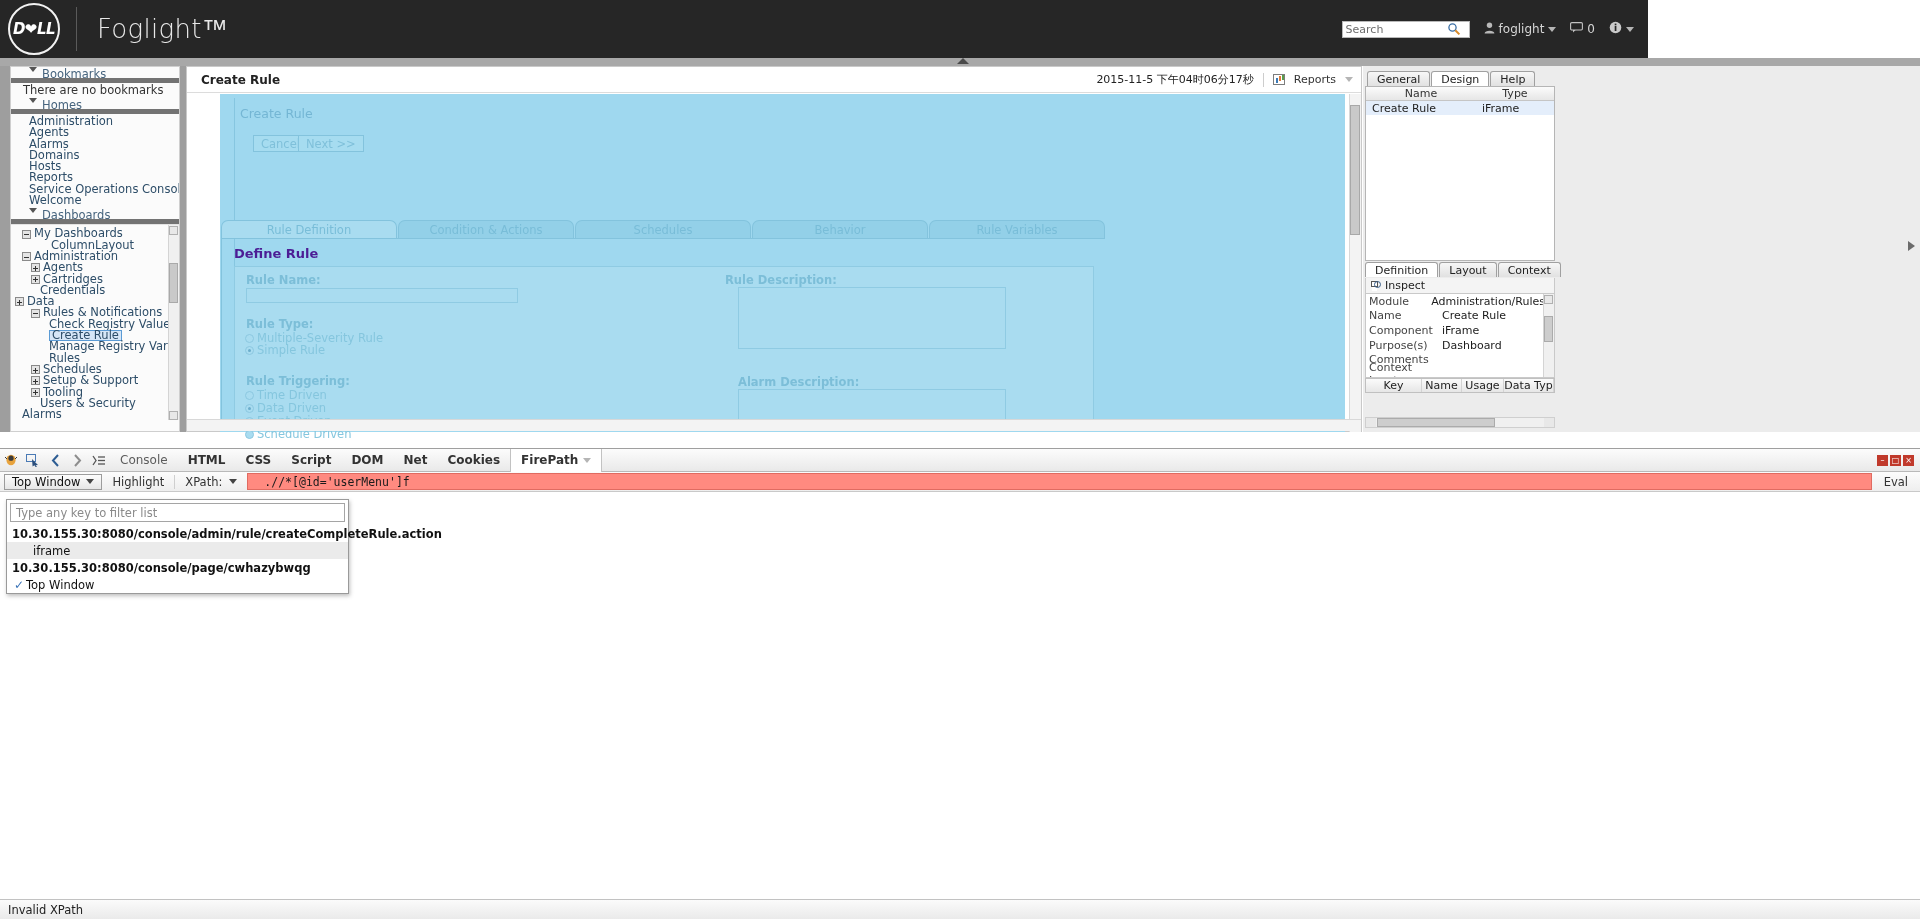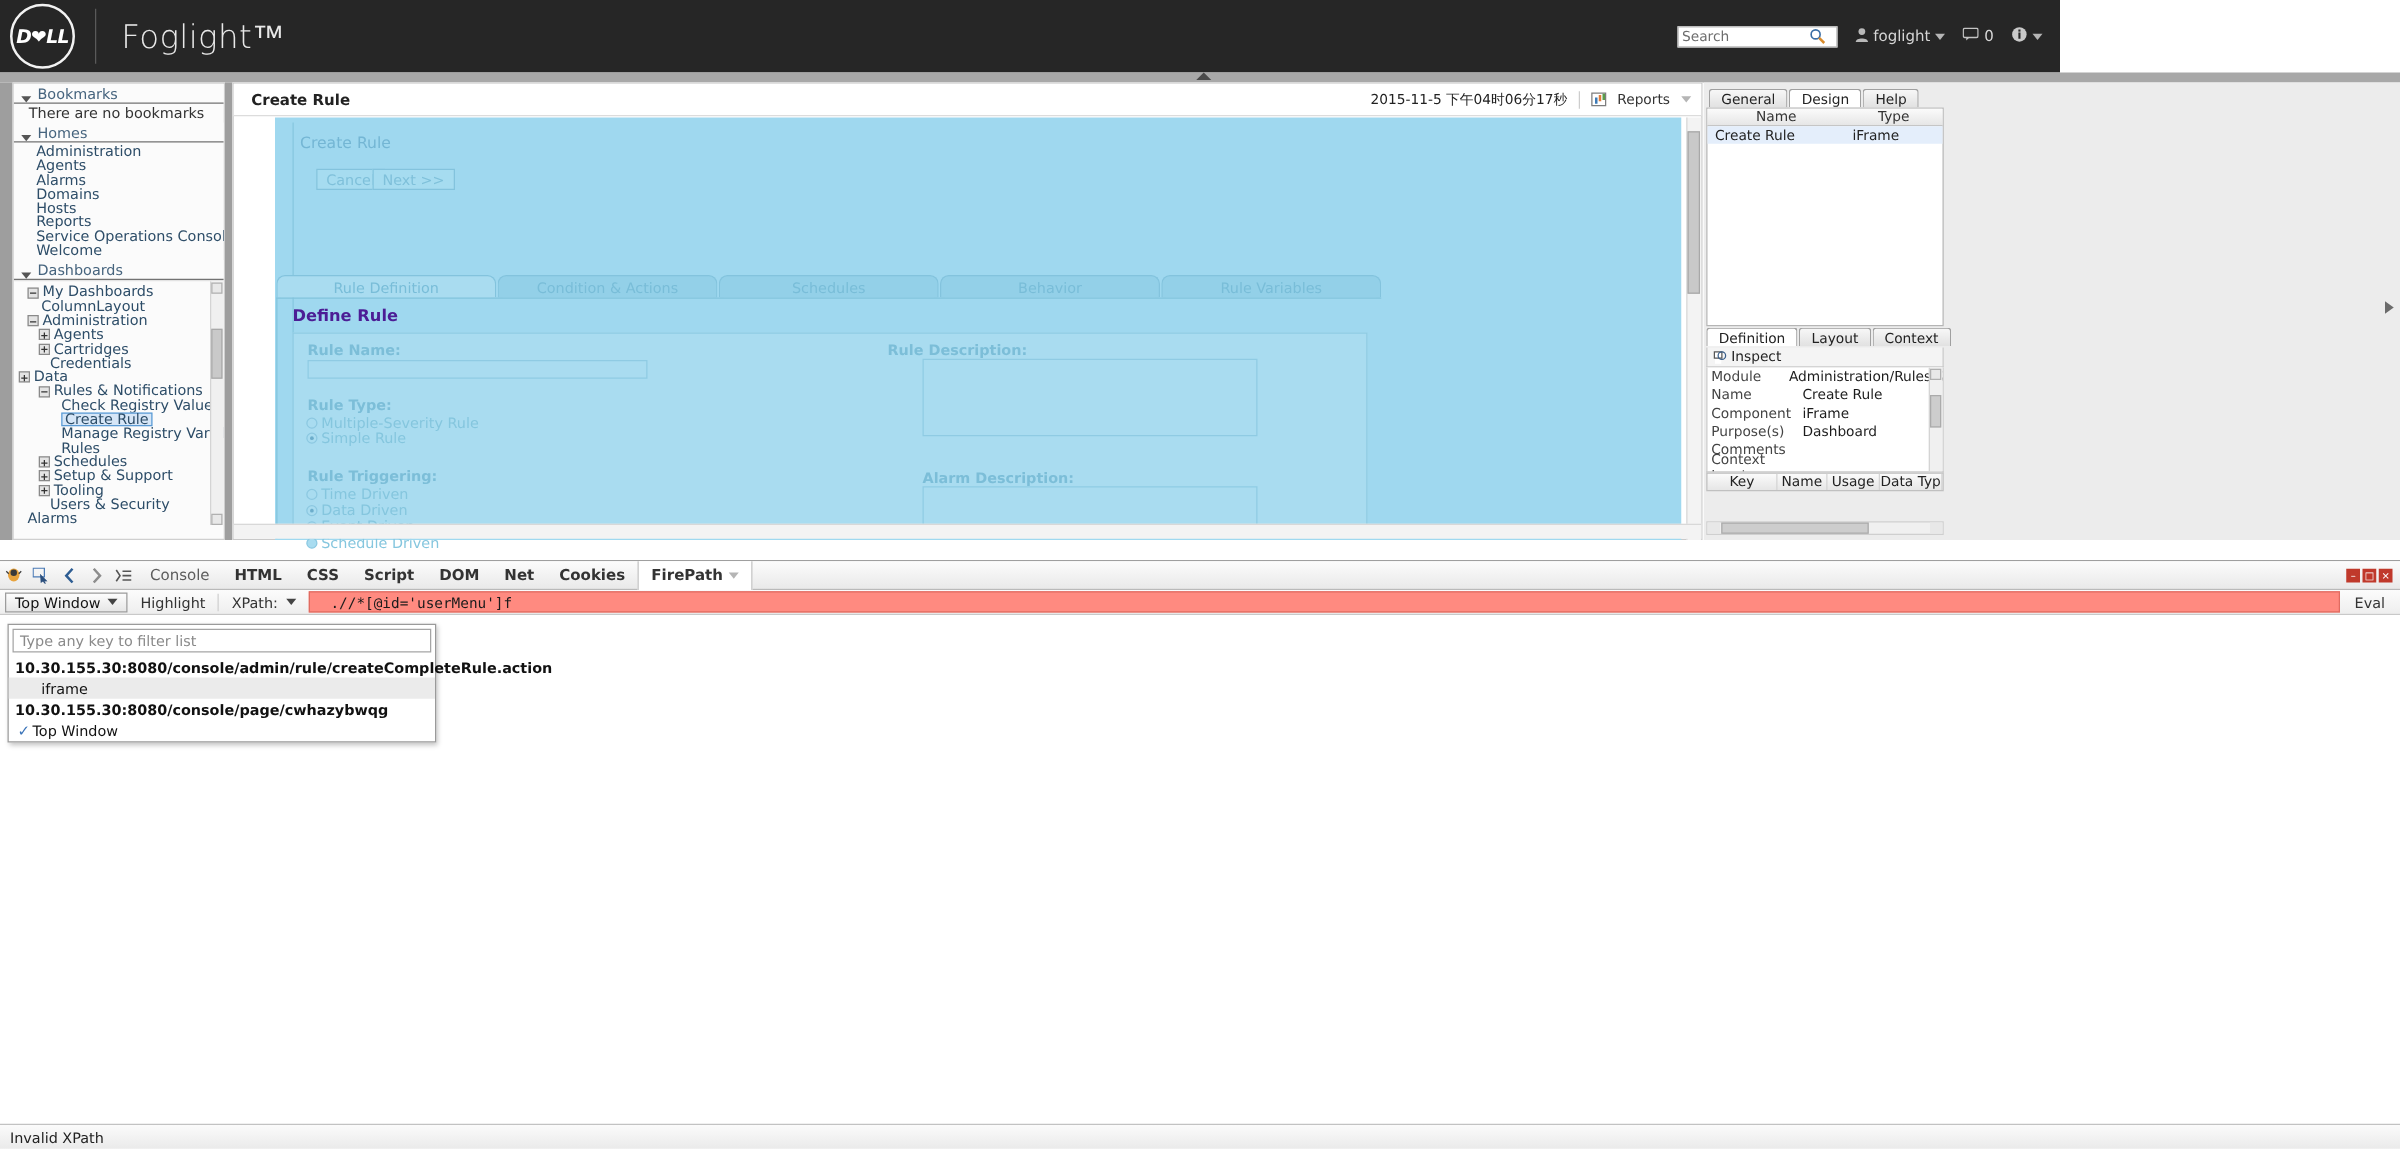--- a/index.html
+++ b/index.html
@@ -72,23 +72,23 @@
   #leftnav {
     position: absolute; left: 10px; top: 66px; width: 170px; height: 366px;
     background: #fbfbfb; border: 1px solid #cfcfcf;
     overflow: hidden;
   }
   #leftnav-outer {
     position: absolute; left: 0; top: 66px; width: 186px; height: 366px;
     background: #9e9e9e;
   }
   .nav-section-hdr {
-    display: flex; align-items: flex-end; height: 16px;
-    padding-left: 6px; color: #46647e; font-size: 11.5px;
-    border-bottom: 1px solid #737373;
+    display: flex; align-items: flex-start; height: 16px;
+    padding-left: 18px; color: #46647e; font-size: 11.5px;
+    border-bottom: 5px solid #737373;
     background: #fbfbfb;
   }
   .tri-down {
     width: 0; height: 0; border-left: 4px solid transparent;
     border-right: 4px solid transparent; border-top: 5px solid #555;
     margin-right: 5px;
   }
   .nav-leaf {
     height: 11.3px; padding-left: 18px; color: #2d4d68; font-size: 11.5px;
     line-height: 11.3px; white-space: nowrap;
@@ -489,21 +489,21 @@
     <span class="tri-down"></span>
     <span>Dashboards</span>
   </div>
 
   <div id="nav-scrollarea">
     <div id="tree-list" style="padding-top:3px;">
         <div class="tree-row" style="padding-left: 11px;">
           <span class="exp-box"></span>
           <span class="tree-label">My Dashboards</span>
         </div>
-        <div class="tree-row" style="padding-left: 22px;">
+        <div class="tree-row" style="padding-left: 40px;">
           <span class="tree-label">ColumnLayout</span>
         </div>
         <div class="tree-row" style="padding-left: 11px;">
           <span class="exp-box"></span>
           <span class="tree-label">Administration</span>
         </div>
         <div class="tree-row" style="padding-left: 20px;">
           <span class="exp-box plus"></span>
           <span class="tree-label">Agents</span>
         </div>
@@ -615,21 +615,21 @@
       </div>
       <div class="ghost-radio-row" style="left:23px; top:175px;">
         <span class="radio-dot"></span>
         <span>Event Driven</span>
       </div>
       <div class="ghost-radio-row" style="left:23px; top:188px;">
         <span class="radio-dot"></span>
         <span>Schedule Driven</span>
       </div>
 
-      <div class="ghost-lbl" style="left:488px; top:34px;">Rule Description:</div>
+      <div class="ghost-lbl" style="left:503px; top:34px;">Rule Description:</div>
       <div class="ghost-field" style="left:516px; top:48px; width:268px; height:62px;"></div>
 
       <div class="ghost-lbl" style="left:516px; top:136px;">Alarm Description:</div>
       <div class="ghost-field" style="left:516px; top:150px; width:268px; height:40px;"></div>
     </div>
   </div>
 
   <div id="main-vscroll">
     <div id="main-vthumb"></div>
   </div>

